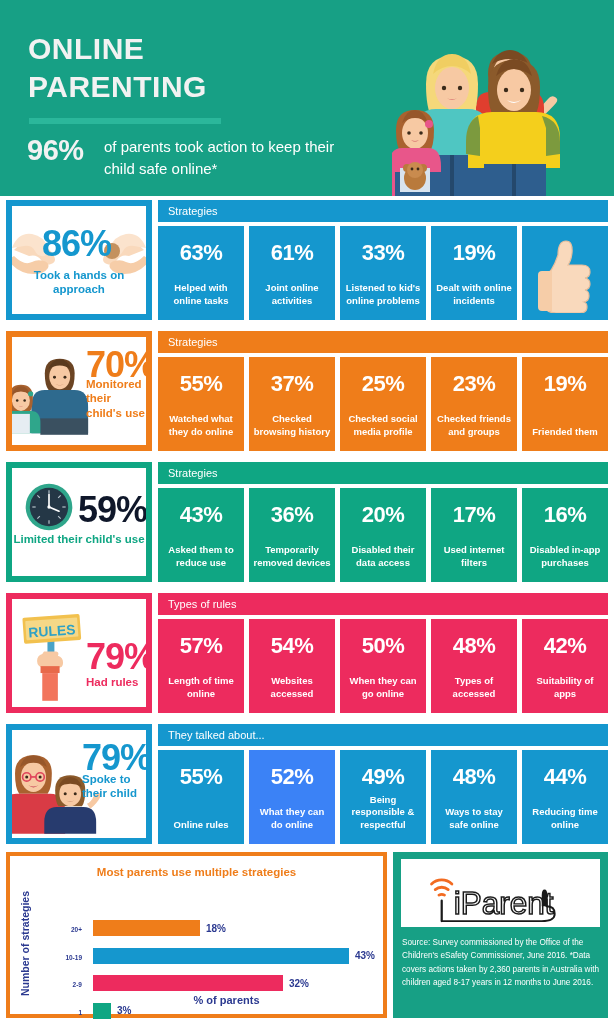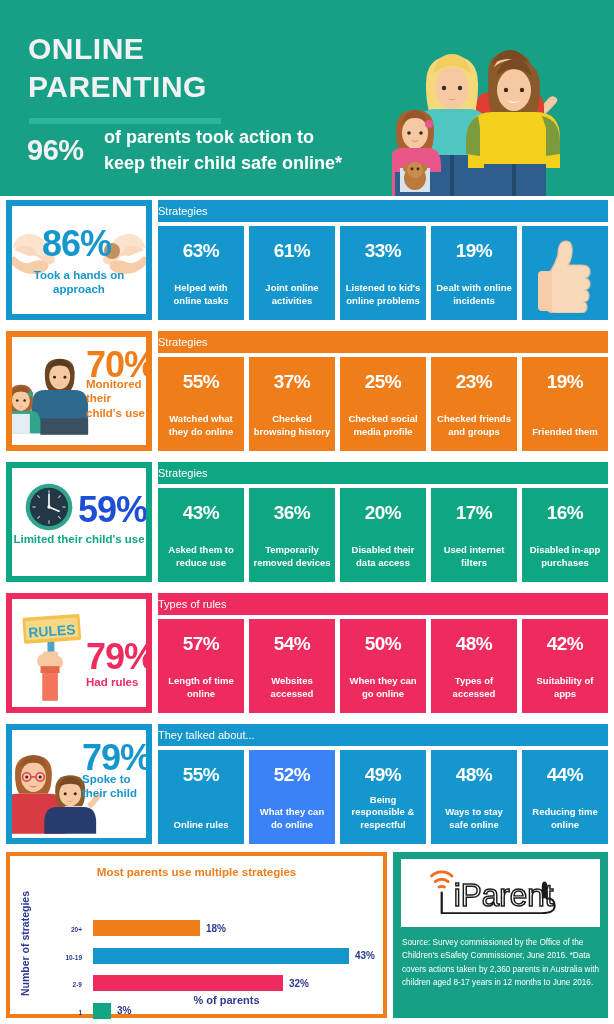--- a/index.html
+++ b/index.html
@@ -34,58 +34,58 @@
     width: 192px; height: 6px;
     background: #2BB79B;
   }
   .hdr-stat {
     position: absolute; left: 27px; top: 134px;
     color: #F2F2F2;
     font-size: 29px; font-weight: bold;
     letter-spacing: -0.5px;
   }
   .hdr-sub {
-    position: absolute; left: 104px; top: 124px;
+    position: absolute; left: 104px; top: 136px;
     color: #FFFFFF;
-    font-size: 18px; font-weight: bold;
+    font-size: 15px; font-weight: normal;
     line-height: 1.45; width: 250px;
   }
 
   
   .family { position: absolute; left: 392px; top: 12px; width: 222px; height: 184px; }
 
   
   .section { position: absolute; left: 0; width: 614px; }
   .sec-left {
     position: absolute; left: 6px; top: 0;
     width: 146px; height: 120px;
     background: #ffffff;
     border: 6px solid #000;
     overflow: hidden;
   }
   .sec-right { position: absolute; left: 158px; top: 0; width: 450px; }
   .sec-head {
     height: 22px; width: 450px;
     color: #ffffff; font-size: 11px; font-weight: normal;
-    display: flex; align-items: center; padding-left: 0;
+    display: flex; align-items: center; padding-left: 10px;
   }
   .sec-cells {
     position: absolute; left: 0; top: 26px;
     width: 450px; height: 94px;
     display: flex; gap: 5px;
   }
   .cell {
     flex: 1 1 0;
     display: flex; flex-direction: column;
     align-items: center; justify-content: flex-start;
     padding-top: 14px;
     color: #ffffff;
     position: relative;
   }
-  .cell-pct { font-size: 19px; font-weight: bold; letter-spacing: -0.5px; }
+  .cell-pct { font-size: 22px; font-weight: bold; letter-spacing: -0.5px; }
   .cell-label {
     font-size: 9.5px; font-weight: bold; text-align: center;
     line-height: 1.35; position: absolute; bottom: 12px;
     left: 4px; right: 4px;
   }
   .cell-icon { display: flex; align-items: center; justify-content: center; height: 100%; }
 
   
   .lc-pct { font-size: 36px; font-weight: bold; letter-spacing: -1px; line-height: 1; }
   .lc-label { font-size: 11.5px; font-weight: bold; line-height: 1.25; }
@@ -132,21 +132,21 @@
 
   .sourcebox {
     position: absolute; left: 393px; top: 852px;
     width: 215px; height: 166px;
     background: #17A085;
   }
   .logobox {
     position: absolute; left: 8px; top: 7px;
     width: 199px; height: 68px;
     background: #ffffff;
-    display: flex; align-items: flex-start; justify-content: center;
+    display: flex; align-items: flex-end; justify-content: center;
   }
   .source-text {
     position: absolute; left: 9px; top: 84px; right: 7px;
     color: #ffffff; font-size: 8.2px; line-height: 1.62;
   }
 </style>
 </head>
 <body>
 
 <div id="page">
@@ -331,21 +331,21 @@
           <line x1="46" y1="30" x2="50" y2="30"></line>
           <line x1="16" y1="16" x2="19" y2="19"></line>
           <line x1="41" y1="41" x2="44" y2="44"></line>
           <line x1="44" y1="16" x2="41" y2="19"></line>
           <line x1="19" y1="41" x2="16" y2="44"></line>
         </g>
         <line x1="30" y1="30" x2="30" y2="15" stroke="#fff" stroke-width="2" stroke-linecap="round"></line>
         <line x1="30" y1="30" x2="42" y2="35" stroke="#fff" stroke-width="2" stroke-linecap="round"></line>
         <circle cx="30" cy="30" r="2" fill="#fff"></circle>
       </svg>
-      <div style="position:absolute;left:66px;top:24px;color:#1d4ed8" class="lc-pct">59%</div>
+      <div style="position:absolute;left:66px;top:24px;color:#0f172a" class="lc-pct">59%</div>
       <div style="position:absolute;left:0;right:0;top:64px;text-align:center;color:#0FA683" class="lc-label">Limited their child's use</div>
     </div>
     <div class="sec-right">
       <div class="sec-head" style="background:#0FA683">Strategies</div>
       <div class="sec-cells">
         <div class="cell" style="background:#0FA683">
           <span class="cell-pct">43%</span>
           <span class="cell-label">Asked them to reduce use</span>
         </div>
         <div class="cell" style="background:#0FA683">

